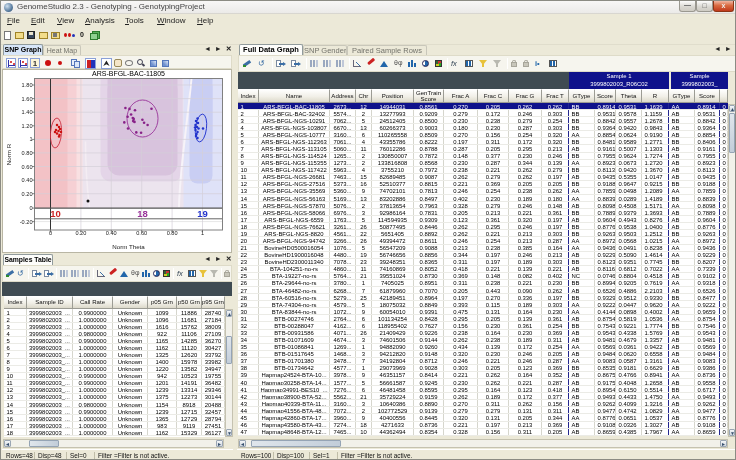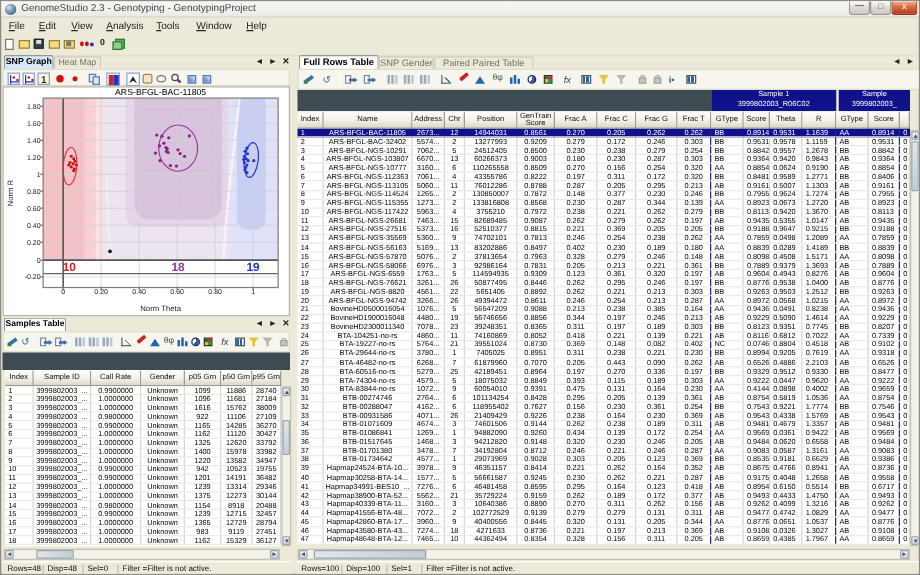--- a/index.html
+++ b/index.html
@@ -484,23 +484,23 @@
  <div class="ar" style="right:0;top:0;width:7px;height:7px;line-height:6px;">►</div>
 </div>
 <div class="status" style="left:1px;top:448px;width:231px;height:12px;">
  <span class="seg" style="left:1px;width:32px;">Rows=48</span>
  <span class="seg" style="left:33px;width:32px;">Disp=48</span>
  <span class="seg" style="left:65px;width:28px;">Sel=0</span>
  <span class="seg" style="left:93px;width:120px;border-right:none;">Filter =Filter is not active.</span>
 </div>
 
 <div class="abs tabbar" style="left:237px;top:43px;width:499px;height:11px;">
-  <div class="tab-act" style="left:1px;top:0;width:64px;height:11px;line-height:10px;">Full Rows Table</div>
+  <div class="tab-act" style="left:1px;top:0;width:64px;height:11px;line-height:10px;">Full Data Graph</div>
   <div class="tab-in" style="left:65px;top:1px;width:44px;height:10px;line-height:9px;">SNP Gender</div>
-  <div class="tab-in" style="left:109px;top:1px;width:80px;height:10px;line-height:9px;">Paired Paired Table</div>
+  <div class="tab-in" style="left:109px;top:1px;width:80px;height:10px;line-height:9px;">Paired Sample Rows</div>
   <div class="navbtns" style="left:476px;top:1px;">◄ ► <b>✕</b></div>
 </div>
 <div class="abs ptoolbar" style="left:237px;top:54px;width:498px;height:17px;">
 
 <div class="abs" style="left:4px;top:4px;width:7px;height:7px;">
       <div style="position:absolute;left:0;top:2px;width:8px;height:3px;background:#3b6ea5;transform:rotate(-35deg);"></div>
       <div style="position:absolute;left:0px;bottom:0px;width:3px;height:2px;background:#2e8b2e;"></div>
     </div>
 <div class="abs" style="left:19px;top:4px;width:7px;height:7px;color:#3b6ea5;font-size:8px;line-height:7px;">↺</div>
 <div class="abs" style="left:33px;top:2px;width:1px;height:11px;background:#d8d5c4;border-right:1px solid #fff;"></div>

